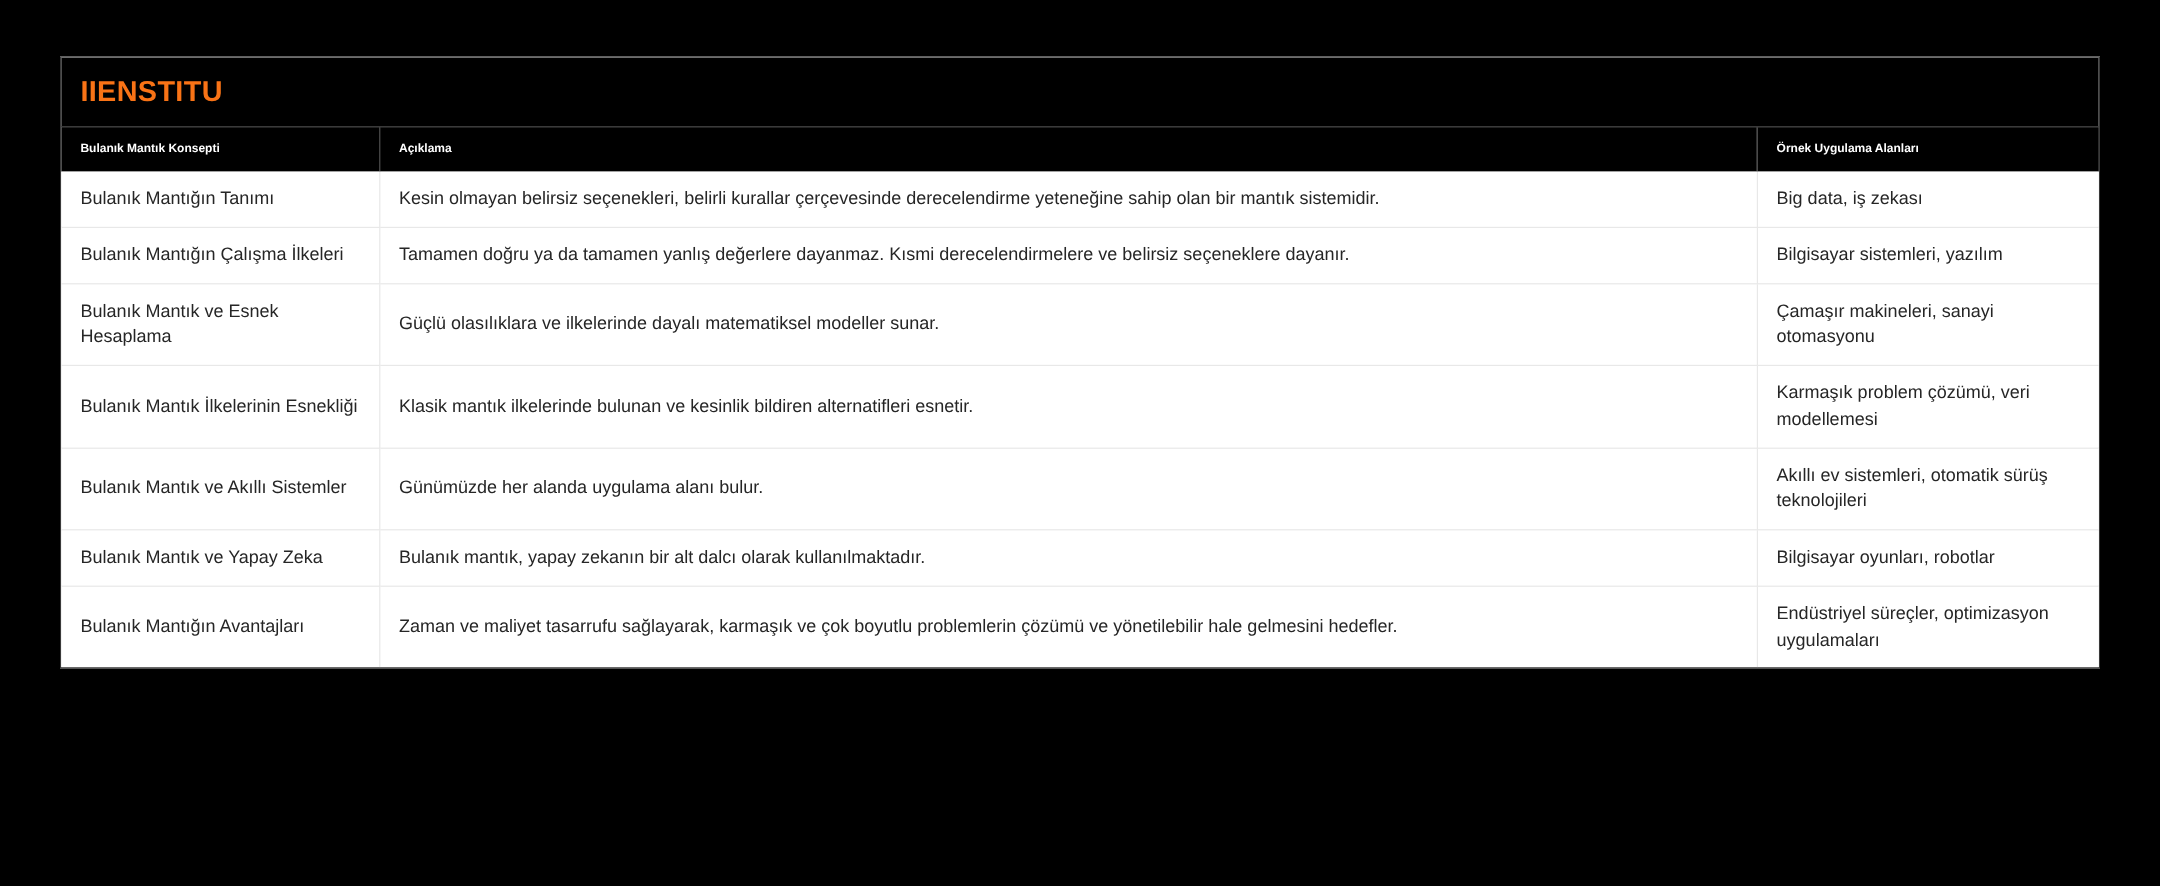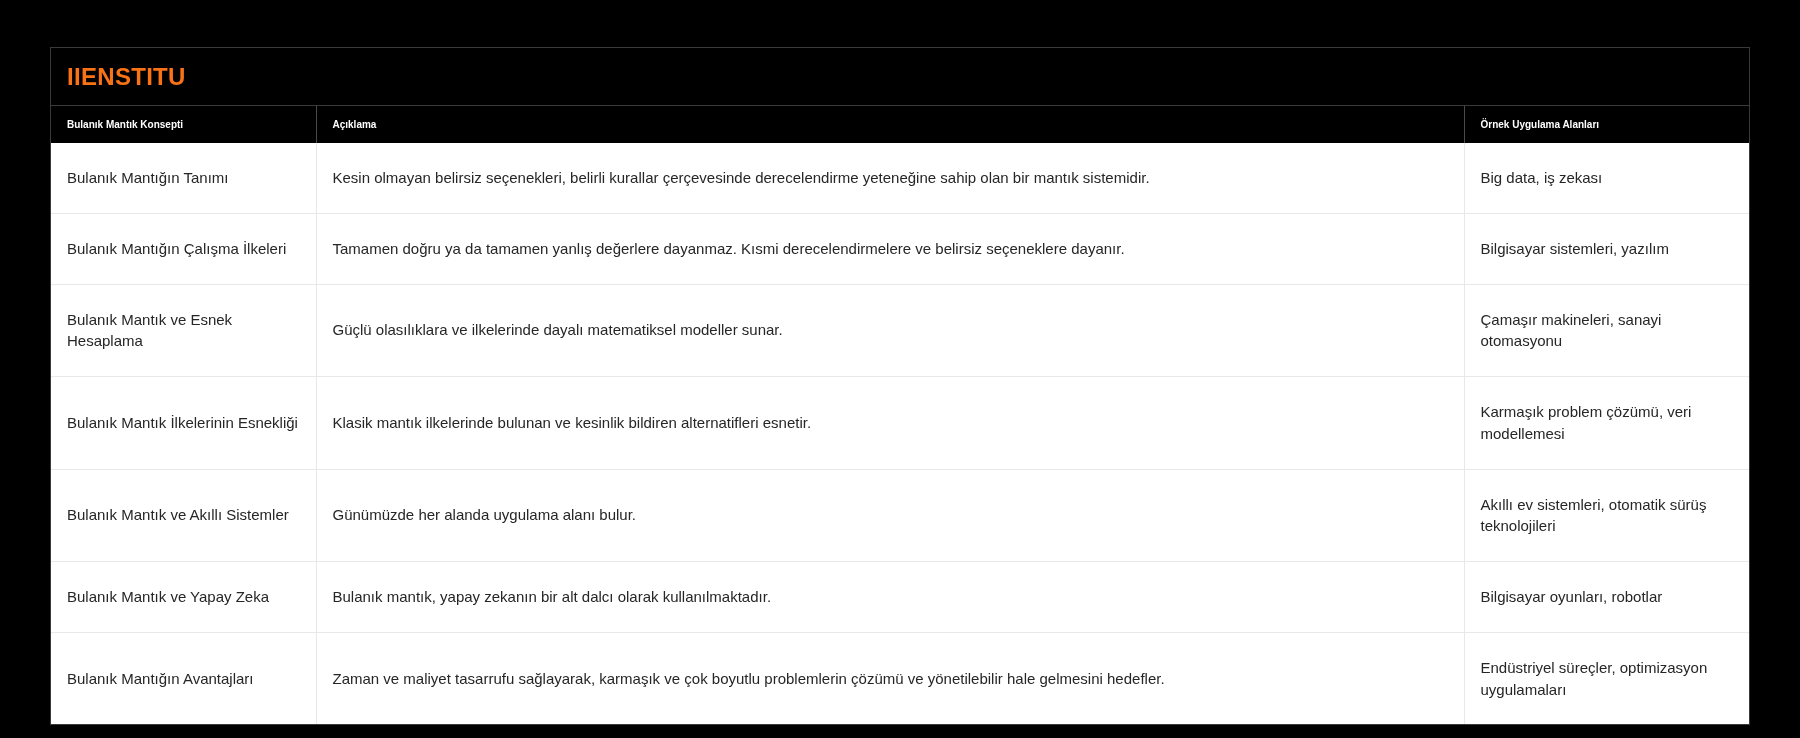--- a/index.html
+++ b/index.html
@@ -67,21 +67,21 @@
     border-right: 1px solid #4a4a4a;
     box-sizing: border-box;
     vertical-align: middle;
   }
   table.data-table thead th:last-child { border-right: none; }
 
   table.data-table tbody td {
     font-size: 15px;
     color: #262626;
     background: #ffffff;
-    padding: 24px 16px;
+    padding: 12px 16px;
     border-bottom: 1px solid #e8e8e8;
     border-right: 1px solid #e8e8e8;
     vertical-align: middle;
     line-height: 1.45;
     box-sizing: border-box;
   }
   table.data-table tbody td:last-child { border-right: none; }
   table.data-table tbody tr:last-child td { border-bottom: none; }
 
   .col-concept { width: 265px; }

